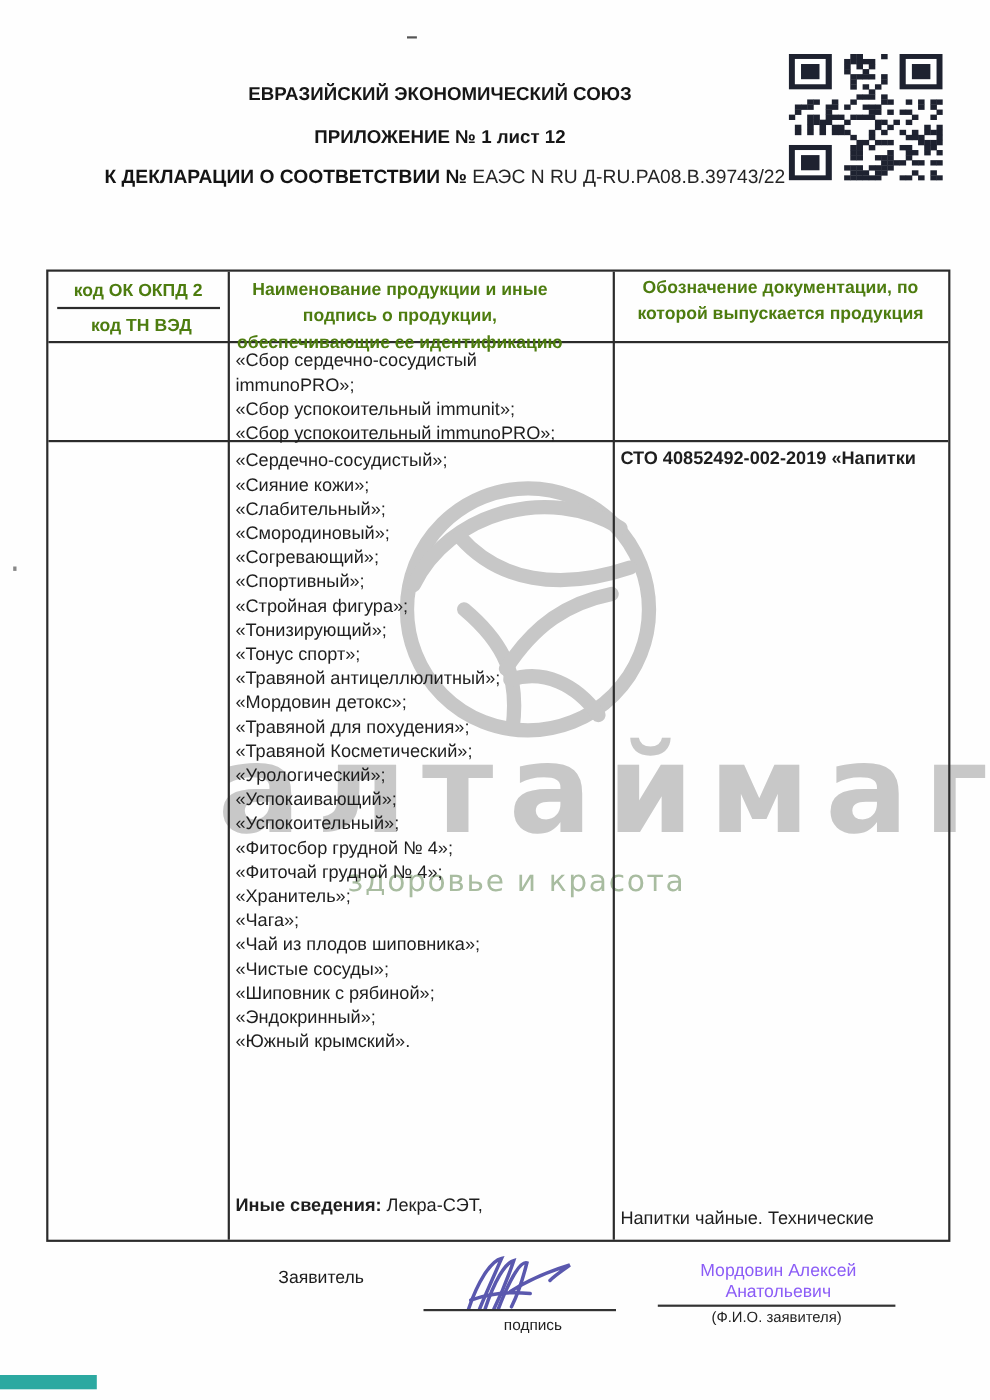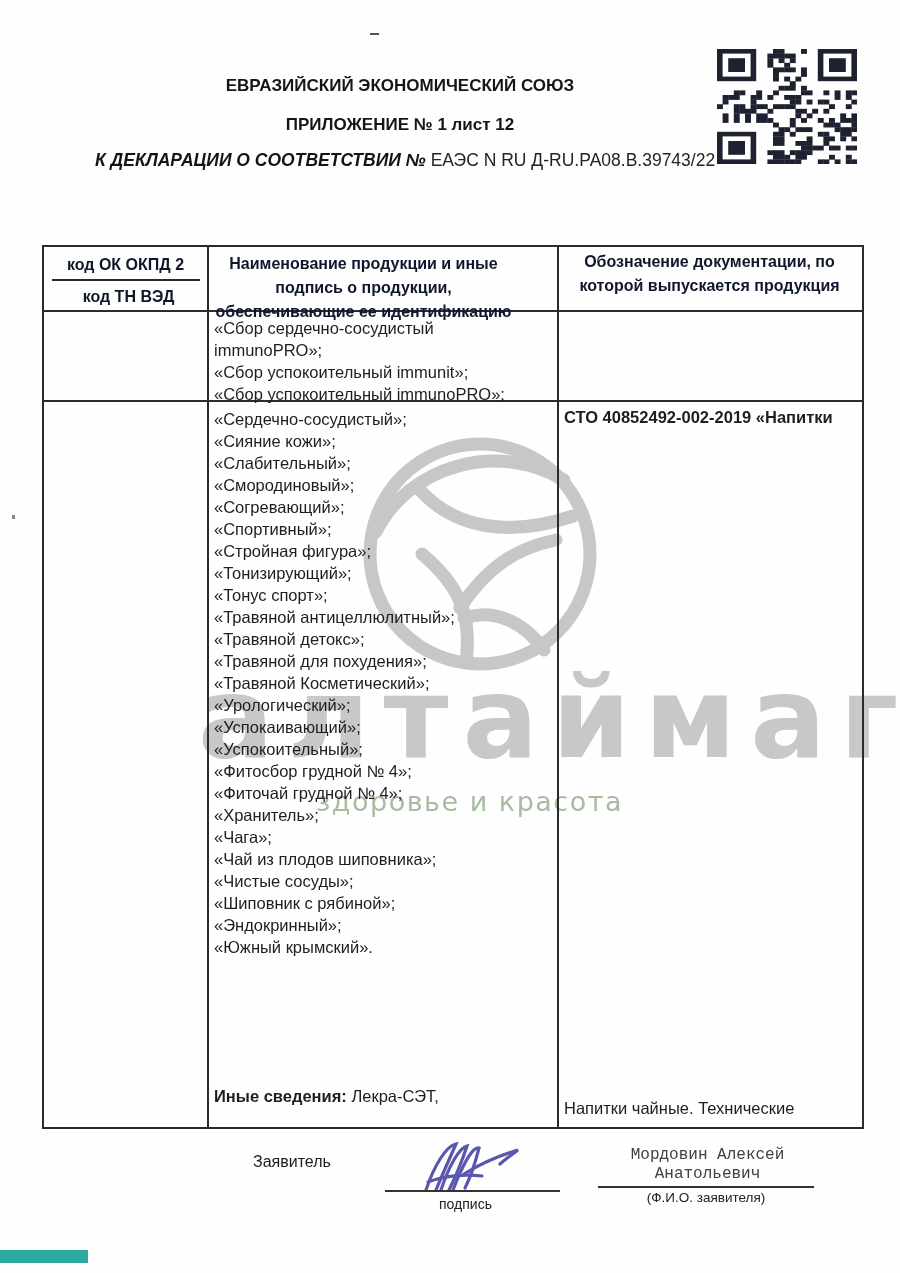--- a/index.html
+++ b/index.html
@@ -2,42 +2,42 @@
 <html><head>
 <meta charset="utf-8">
 <style>
   html,body{margin:0;padding:0;background:#ffffff;}
   #page{position:relative;width:900px;height:1273px;background:#fefefe;overflow:hidden;
         font-family:"Liberation Sans",sans-serif;color:#1c1c1c;}
   .abs{position:absolute;}
   
   .title{left:0;width:800px;text-align:center;font-weight:bold;font-size:17px;color:#161616;}
   .decl-line{left:95px;top:150px;font-size:17.5px;white-space:nowrap;}
-  .decl-line b{font-weight:bold;color:#141414;font-style:italic;}
+  .decl-line b{font-weight:bold;color:#141414;}
   .decl-line span{font-weight:normal;color:#242424;}
   
   #qr-box{left:717px;top:49px;width:140px;height:115px;}
   
   .wm{color:#c7c7c7;z-index:0;user-select:none;}
   #wm-brand{left:198px;top:662px;font-size:112px;font-weight:bold;letter-spacing:14px;
             font-family:"DejaVu Sans",sans-serif;line-height:1;color:#c8c8c8;}
   #wm-tagline{left:316px;top:786px;font-size:27px;letter-spacing:1.5px;color:#a8bca0;
               font-family:"DejaVu Sans",sans-serif;}
   #wm-logo{left:348px;top:436px;}
   
   #tbl{left:42px;top:245px;width:818px;height:880px;border:2px solid #2b2b2b;z-index:2;}
   .vline{position:absolute;top:0;bottom:0;width:2px;background:#2b2b2b;}
   .hline{position:absolute;left:0;right:0;height:2px;background:#2b2b2b;}
-  .th{font-weight:bold;font-size:16px;color:#0f172a;text-align:center;line-height:24px;}
+  .th{font-weight:bold;font-size:16px;color:#4d7c0f;text-align:center;line-height:24px;}
   .cell-text{font-size:16.5px;line-height:22px;color:#1e1e1e;}
   .list-line{height:22px;white-space:nowrap;}
   
   .sig-line{height:2px;background:#333;}
   .cap{font-size:14px;color:#222;text-align:center;}
-  .name{font-size:16px;color:#404040;text-align:center;line-height:19px;font-family:Liberation Mono, monospace;}
+  .name{font-size:16px;color:#8b5cf6;text-align:center;line-height:19px;}
   
   #accent-bar{left:0;top:1250px;width:88px;height:13px;background:#2ca9a1;}
   .artifact{background:#555;}
   .z2{z-index:2;}
 </style>
 </head>
 <body>
 
 <div id="page">
 
@@ -271,21 +271,21 @@
         <div class="list-line">«Сердечно-сосудистый»;</div>
         <div class="list-line">«Сияние кожи»;</div>
         <div class="list-line">«Слабительный»;</div>
         <div class="list-line">«Смородиновый»;</div>
         <div class="list-line">«Согревающий»;</div>
         <div class="list-line">«Спортивный»;</div>
         <div class="list-line">«Стройная фигура»;</div>
         <div class="list-line">«Тонизирующий»;</div>
         <div class="list-line">«Тонус спорт»;</div>
         <div class="list-line">«Травяной антицеллюлитный»;</div>
-        <div class="list-line">«Травяной детокс»;</div>
+        <div class="list-line">«Мордовин детокс»;</div>
         <div class="list-line">«Травяной для похудения»;</div>
         <div class="list-line">«Травяной Косметический»;</div>
         <div class="list-line">«Урологический»;</div>
         <div class="list-line">«Успокаивающий»;</div>
         <div class="list-line">«Успокоительный»;</div>
         <div class="list-line">«Фитосбор грудной № 4»;</div>
         <div class="list-line">«Фиточай грудной № 4»;</div>
         <div class="list-line">«Хранитель»;</div>
         <div class="list-line">«Чага»;</div>
         <div class="list-line">«Чай из плодов шиповника»;</div>
@@ -306,21 +306,21 @@
   <div class="abs z2" style="left:253px;top:1153px;font-size:16px;">Заявитель</div>
 
   <svg class="abs z2" style="left:420px;top:1136px;" width="115" height="58" viewBox="0 0 115 58" fill="none" stroke="#5a58ae" stroke-width="3.2" stroke-linecap="round">
     <path d="M6 54 C14 30 26 10 36 8 C28 26 20 44 16 54"></path>
     <path d="M21 54 C29 30 39 12 47 10 C41 28 33 46 29 54"></path>
     <path d="M33 54 C43 28 53 10 59 12 C55 28 49 44 45 52"></path>
     <path d="M44 38 C60 28 78 20 98 14 C90 20 84 24 80 28"></path>
     <path d="M8 46 C24 40 44 38 62 40"></path>
   </svg>
   <div class="abs sig-line z2" style="left:385px;top:1190px;width:175px;"></div>
-  <div class="abs cap z2" style="left:378px;top:1196px;width:175px;">подпись</div>
+  <div class="abs cap z2" style="left:397px;top:1196px;width:175px;">подпись</div>
 
   <div class="abs name z2" style="left:600px;top:1146px;width:215px;">Мордовин Алексей</div>
   <div class="abs name z2" style="left:600px;top:1165px;width:215px;">Анатольевич</div>
   <div class="abs sig-line z2" style="left:598px;top:1186px;width:216px;"></div>
   <div class="abs cap z2" style="left:598px;top:1190px;width:216px;font-size:13.5px;">(Ф.И.О. заявителя)</div>
 
   <div id="accent-bar" class="abs"></div>
 </div>
 
 </body></html>

